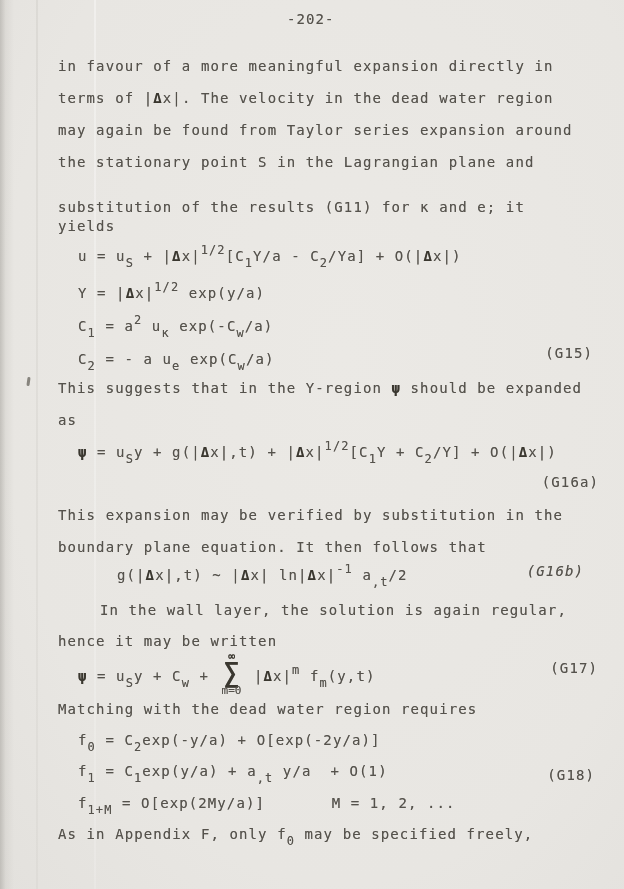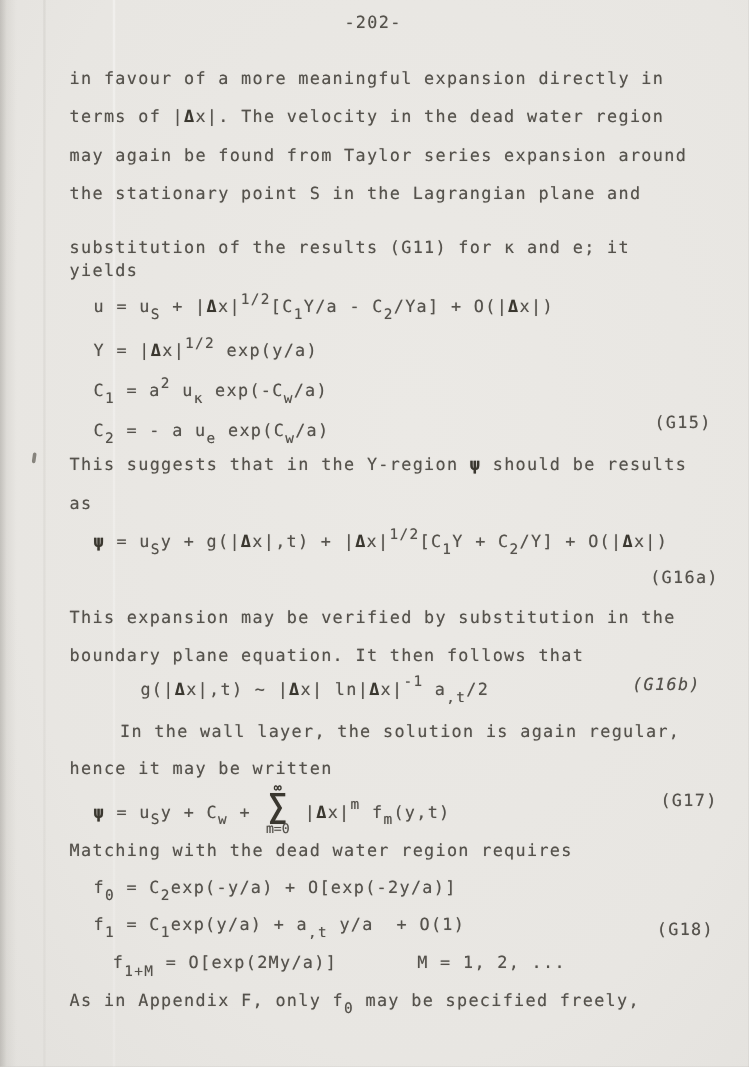--- a/index.html
+++ b/index.html
@@ -57,33 +57,33 @@
       <div class="line body" style="left: 58px; top: 57px;"><span>in favour of a more meaningful expansion directly in</span></div>
       <div class="line body" style="left: 58px; top: 89px;"><span>terms of |</span><span class="ink">Δ</span><span>x|. The velocity in the dead water region</span></div>
       <div class="line body" style="left: 58px; top: 121px;"><span>may again be found from Taylor series expansion around</span></div>
       <div class="line body" style="left: 58px; top: 153px;"><span>the stationary point S in the Lagrangian plane and</span></div>
       <div class="line body" style="left: 58px; top: 187px; margin-top: 11px;"><span>substitution of the results (G11) for κ and e; it</span></div>
       <div class="line body" style="left: 58px; top: 217px;"><span>yields</span></div>
       <div class="line equation" style="left: 78px; top: 247px;"><span>u = u</span><span class="sb">S</span><span> + |</span><span class="ink">Δ</span><span>x|</span><span class="sp">1/2</span><span>[C</span><span class="sb">1</span><span>Y/a - C</span><span class="sb">2</span><span>/Ya] + O(|</span><span class="ink">Δ</span><span>x|)</span></div>
       <div class="line equation" style="left: 78px; top: 284px;"><span>Y = |</span><span class="ink">Δ</span><span>x|</span><span class="sp">1/2</span><span> exp(y/a)</span></div>
       <div class="line equation" style="left: 78px; top: 317px;"><span>C</span><span class="sb">1</span><span> = a</span><span class="sp">2</span><span> u</span><span class="sb">κ</span><span> exp(-C</span><span class="sb">w</span><span>/a)</span></div>
       <div class="line equation" style="left: 78px; top: 350px;"><span>C</span><span class="sb">2</span><span> = - a u</span><span class="sb">e</span><span> exp(C</span><span class="sb">w</span><span>/a)</span></div>
-      <div class="line body" style="left: 58px; top: 379px;"><span>This suggests that in the Y-region </span><span class="ink">ψ</span><span> should be results</span></div>
+      <div class="line body" style="left: 58px; top: 379px;"><span>This suggests that in the Y-region </span><span class="ink">ψ</span><span> should be expanded</span></div>
       <div class="line body" style="left: 58px; top: 411px;"><span>as</span></div>
       <div class="line equation" style="left: 78px; top: 443px;"><span class="ink">ψ</span><span> = u</span><span class="sb">S</span><span>y + g(|</span><span class="ink">Δ</span><span>x|,t) + |</span><span class="ink">Δ</span><span>x|</span><span class="sp">1/2</span><span>[C</span><span class="sb">1</span><span>Y + C</span><span class="sb">2</span><span>/Y] + O(|</span><span class="ink">Δ</span><span>x|)</span></div>
       <div class="line body" style="left: 58px; top: 506px;"><span>This expansion may be verified by substitution in the</span></div>
       <div class="line body" style="left: 58px; top: 538px;"><span>boundary plane equation. It then follows that</span></div>
       <div class="line equation" style="left: 117px; top: 566px; text-align: center;"><span>g(|</span><span class="ink">Δ</span><span>x|,t) ~ |</span><span class="ink">Δ</span><span>x| ln|</span><span class="ink">Δ</span><span>x|</span><span class="sp">-1</span><span> a</span><span class="sb">,t</span><span>/2</span></div>
       <div class="line body" style="left: 100px; top: 601px;"><span>In the wall layer, the solution is again regular,</span></div>
       <div class="line body" style="left: 58px; top: 632px;"><span>hence it may be written</span></div>
       <div class="line equation" style="left: 78px; top: 655px;"><span class="ink">ψ</span><span> = u</span><span class="sb">S</span><span>y + C</span><span class="sb">w</span><span> + </span><span class="sum"><span class="above">∞</span><span class="sigma">∑</span><span class="below">m=0</span></span><span> |</span><span class="ink">Δ</span><span>x|</span><span class="sp">m</span><span> f</span><span class="sb">m</span><span>(y,t)</span></div>
       <div class="line body" style="left: 58px; top: 700px;"><span>Matching with the dead water region requires</span></div>
       <div class="line equation" style="left: 78px; top: 731px;"><span>f</span><span class="sb">0</span><span> = C</span><span class="sb">2</span><span>exp(-y/a) + O[exp(-2y/a)]</span></div>
       <div class="line equation" style="left: 78px; top: 762px;"><span>f</span><span class="sb">1</span><span> = C</span><span class="sb">1</span><span>exp(y/a) + a</span><span class="sb">,t</span><span> y/a  + O(1)</span></div>
-      <div class="line equation" style="left: 94px; top: 794px;"><span>f</span><span class="sb">1+M</span><span> = O[exp(2My/a)]       M = 1, 2, ...</span></div>
+      <div class="line equation" style="left: 78px; top: 794px;"><span>f</span><span class="sb">1+M</span><span> = O[exp(2My/a)]       M = 1, 2, ...</span></div>
       <div class="line body" style="left: 58px; top: 825px;"><span>As in Appendix F, only f</span><span class="sb">0</span><span> may be specified freely,</span></div>
     </div>
 <span class="eq-tag" style="top: 345px; right: 31px;">(G15)</span>
     <span class="eq-tag" style="top: 474px; right: 25px;">(G16a)</span>
     <span class="eq-tag" style="top: 563px; right: 40px; font-style: italic;">(G16b)</span>
     <span class="eq-tag" style="top: 660px; right: 26px;">(G17)</span>
     <span class="eq-tag" style="top: 767px; right: 29px;">(G18)</span>
   </div>
 
 </body></html>

